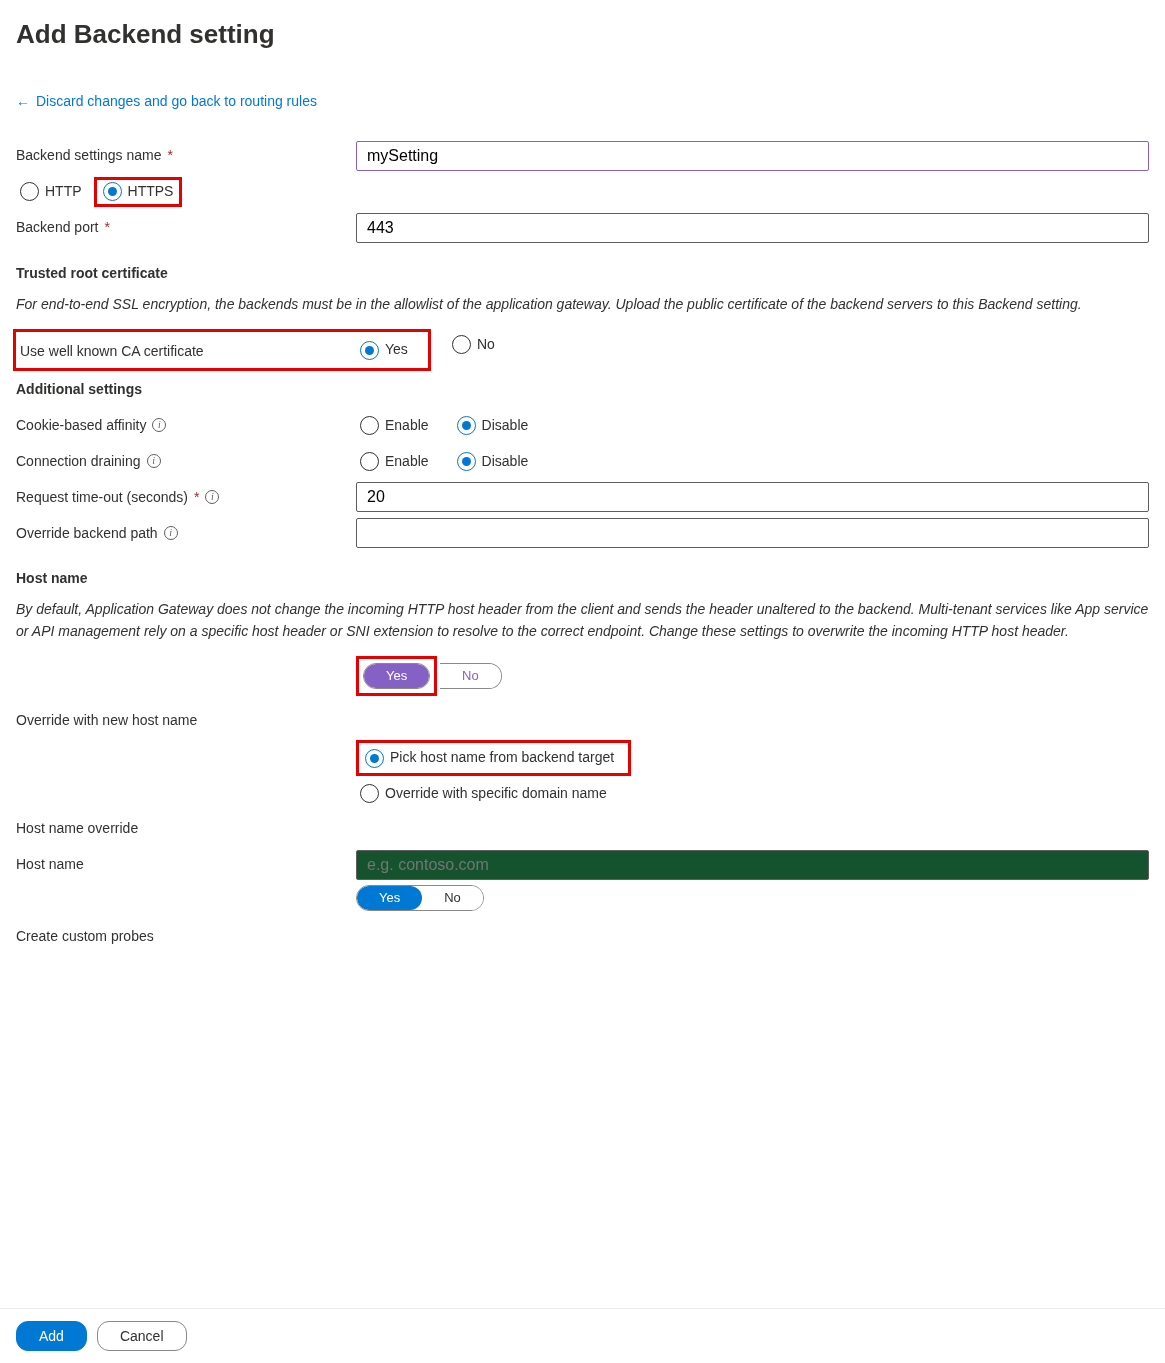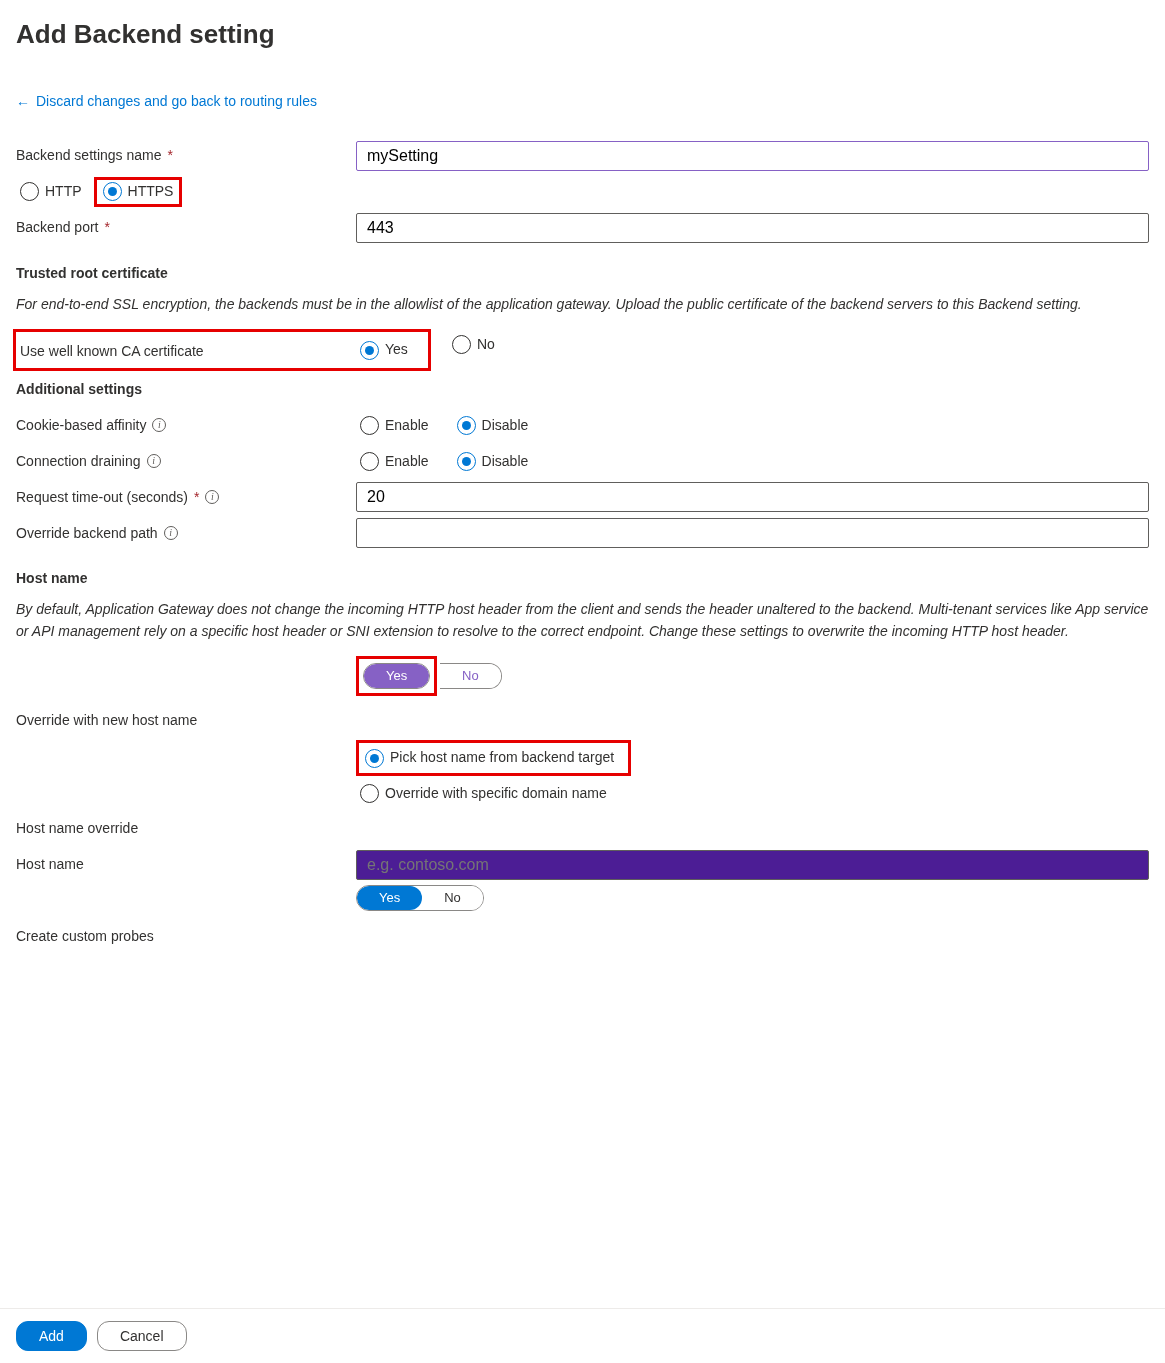--- a/index.html
+++ b/index.html
@@ -51,21 +51,21 @@
     padding: 0 10px;
     border: 1px solid #605e5c;
     border-radius: 2px;
     font-size: 16px;
     font-family: inherit;
   }
   input[type="text"].active {
     border: 1px solid #8661c5;
   }
   input[type="text"]:disabled {
-    background: #4c1d95;
+    background: #14532d;
     color: #a19f9d;
   }
   .radio-group {
     display: flex;
     align-items: center;
     gap: 8px;
   }
   .radio {
     display: inline-flex;
     align-items: center;

